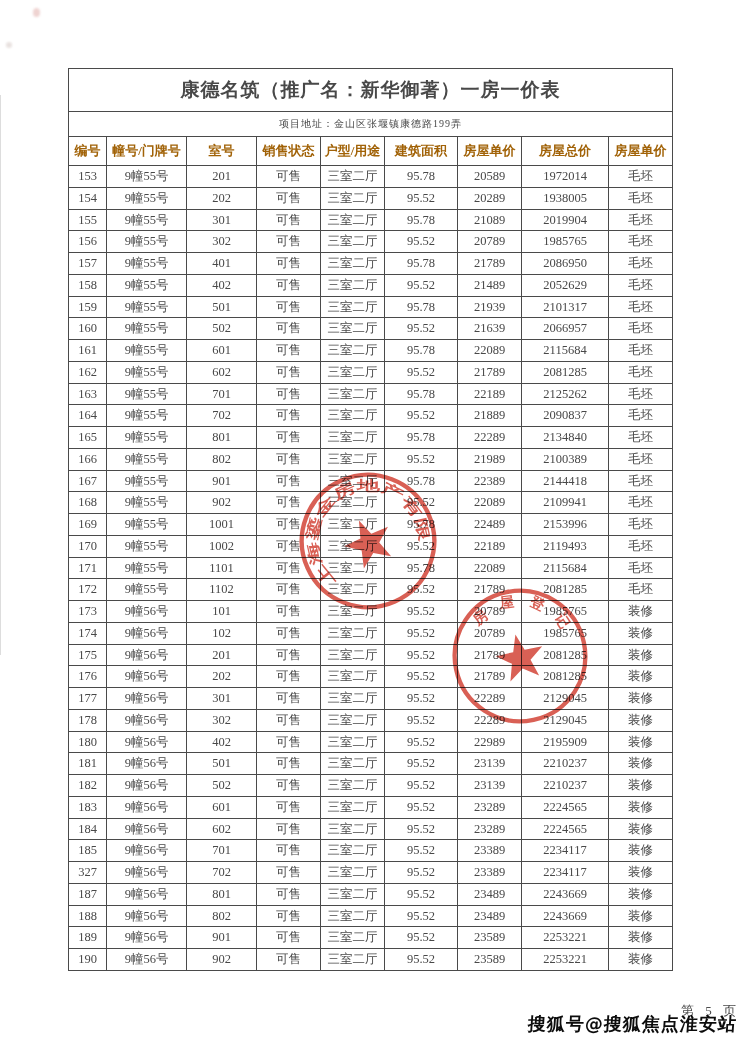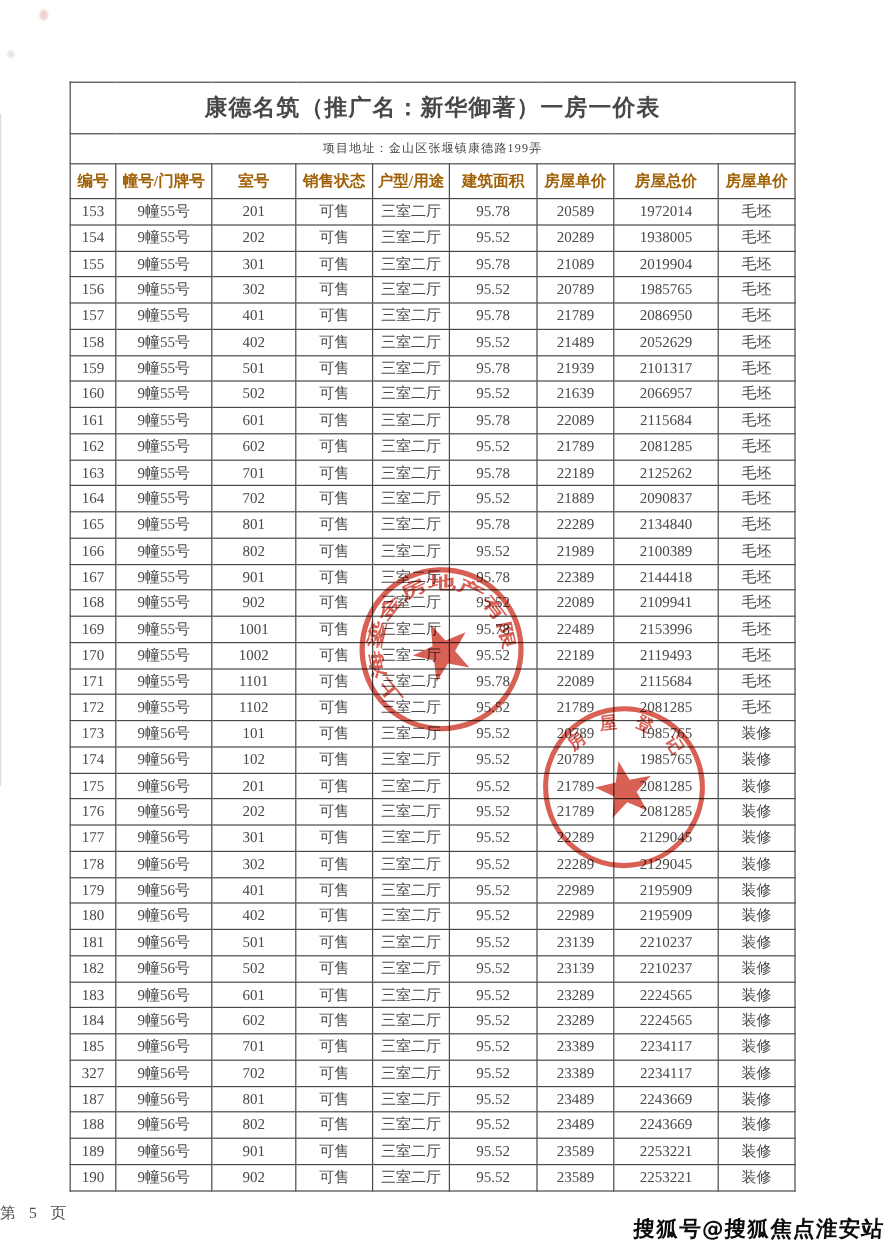--- a/index.html
+++ b/index.html
@@ -9,42 +9,42 @@
     font-family:"Liberation Serif","DejaVu Serif",serif;
   }
   .page{position:absolute;inset:0;}
   
   .speck{position:absolute;border-radius:50%;filter:blur(1px);}
   .speck1{left:33px;top:8px;width:7px;height:9px;background:rgba(190,80,70,.25);}
   .speck2{left:6px;top:42px;width:6px;height:6px;background:rgba(150,120,110,.22);}
   .scan-edge{position:absolute;left:0;top:95px;width:1px;height:560px;background:rgba(120,120,120,.25);}
 
   table.price-table{
-    position:absolute;left:58px;top:68px;width:604px;
+    position:absolute;left:68px;top:68px;width:604px;
     border-collapse:collapse;table-layout:fixed;
     background:transparent;
   }
   .price-table th,.price-table td{
     border:1.4px solid #4a4a4a;
     padding:0;text-align:center;vertical-align:middle;
     color:#484848;overflow:hidden;white-space:nowrap;
   }
   .title-cell{height:42px;font-size:19px;font-weight:bold;color:#3c3c3c;letter-spacing:1px;}
   .info-cell{height:24px;font-size:10px;color:#454545;letter-spacing:1px;}
   .head-row th{height:28px;font-size:13px;font-weight:bold;color:#a16207;}
   .data-body td{height:20.76px;font-size:12.5px;line-height:1;}
 
   
   .seal{position:absolute;mix-blend-mode:multiply;opacity:.85;pointer-events:none;}
   .seal svg{display:block;}
   .seal1{left:292px;top:468px;width:152px;height:146px;transform:rotate(-24deg);}
   .seal2{left:448px;top:584px;width:144px;height:144px;transform:rotate(-12deg);}
 
   .page-number{
-    position:absolute;left:0;top:1002px;width:740px;text-align:left;
+    position:absolute;left:0;top:1002px;width:740px;text-align:right;
     font-size:13px;color:#4c4c4c;letter-spacing:4px;
   }
   .watermark{
     position:absolute;right:3px;top:1012px;
     font-family:"DejaVu Sans","Liberation Sans",sans-serif;
     font-weight:bold;font-size:18px;color:#0c0c0c;letter-spacing:1px;
     text-shadow:0 0 2px #fff,1px 1px 0 #fff,-1px -1px 0 #fff;
     transform:skewX(-4deg);
   }
 </style>
@@ -369,31 +369,20 @@
           <td>9幢56号</td>
           <td>302</td>
           <td>可售</td>
           <td>三室二厅</td>
           <td>95.52</td>
           <td>22289</td>
           <td>2129045</td>
           <td>装修</td>
         </tr>
         <tr>
-          <td>179</td>
-          <td>9幢56号</td>
-          <td>401</td>
-          <td>可售</td>
-          <td>三室二厅</td>
-          <td>95.52</td>
-          <td>22989</td>
-          <td>2195909</td>
-          <td>装修</td>
-        </tr>
-        <tr>
           <td>180</td>
           <td>9幢56号</td>
           <td>402</td>
           <td>可售</td>
           <td>三室二厅</td>
           <td>95.52</td>
           <td>22989</td>
           <td>2195909</td>
           <td>装修</td>
         </tr>

